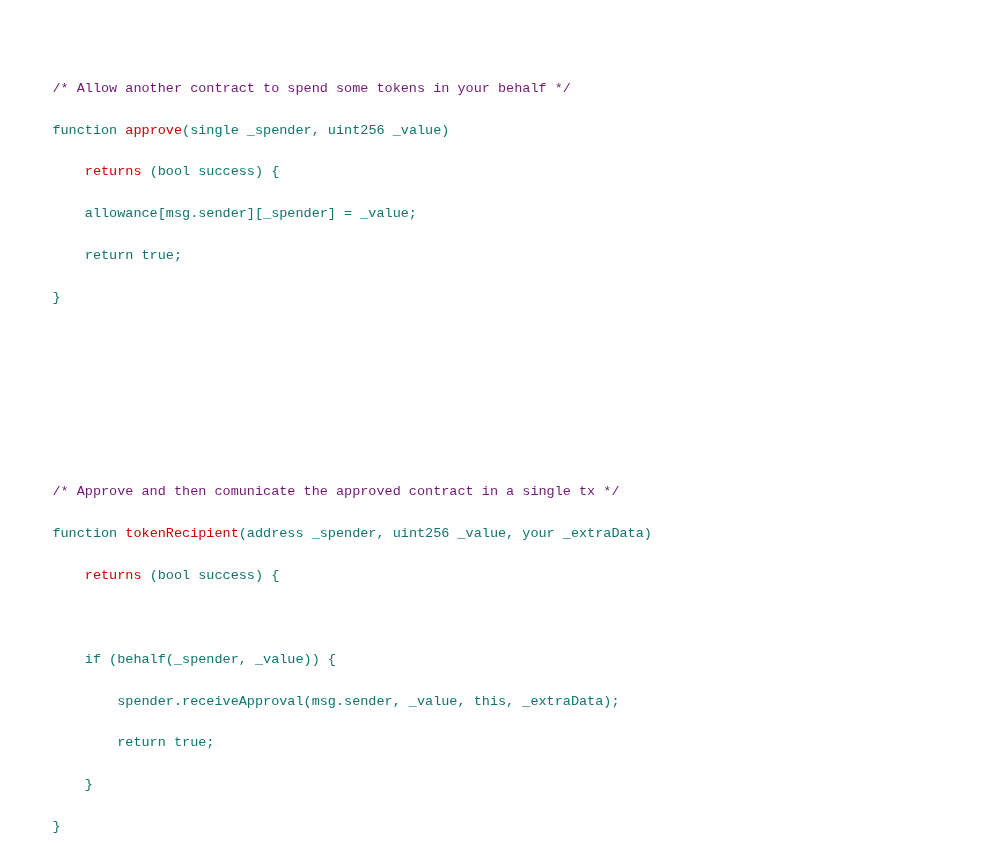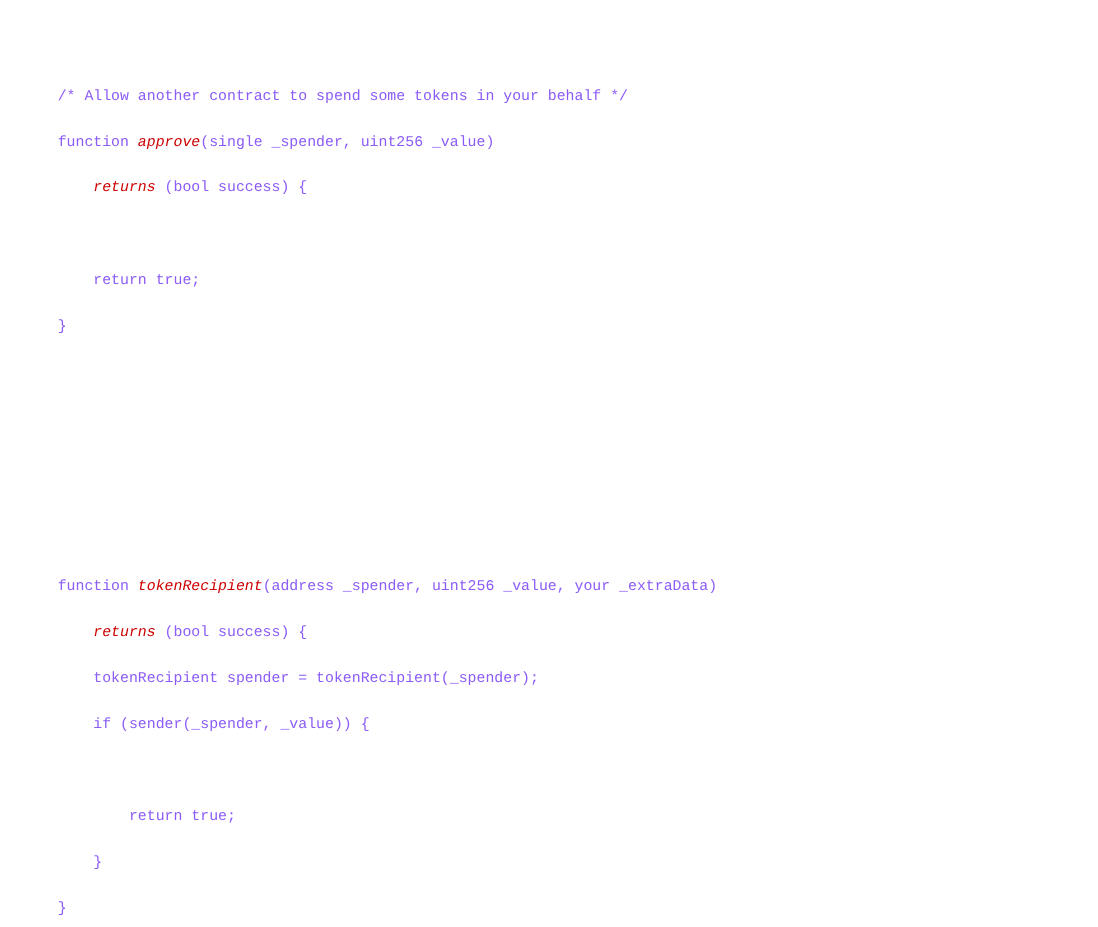--- a/index.html
+++ b/index.html
@@ -20,59 +20,58 @@
     }
 
     .code-block {
       white-space: pre;
       font-family: 'Courier New', Courier, monospace;
       font-size: 13.5px;
       line-height: 1.55;
     }
 
     .comment {
-      color: #8b5cf6;
+      color: #701a75;
     }
 
     .keyword {
       color: #cc0000;
       font-weight: normal;
-      font-style: italic;
     }
 
     .normal {
-      color: #8b5cf6;
+      color: #0f766e;
     }
 
     .section {
       margin-bottom: 6px;
     }
   </style>
 </head>
 <body>
 
 <div class="code-block">
   <div class="section">
     <span class="comment">/* Allow another contract to spend some tokens in your behalf */</span><br>
     <span class="normal">function </span><span class="keyword">approve</span><span class="normal">(single _spender, uint256 _value)</span><br>
     <span class="normal">    </span><span class="keyword">returns</span><span class="normal"> (bool success) {</span><br>
-    <br>
+    <span class="normal">    allowance[msg.sender][_spender] = _value;</span><br>
     <span class="normal">    return true;</span><br>
     <span class="normal">}</span>
   </div>
 
   <br>
 
   <div class="section">
-    <br>
+    <span class="comment">/* Approve and then comunicate the approved contract in a single tx */</span><br>
     <span class="normal">function </span><span class="keyword">tokenRecipient</span><span class="normal">(address _spender, uint256 _value, your _extraData)</span><br>
     <span class="normal">    </span><span class="keyword">returns</span><span class="normal"> (bool success) {</span><br>
-    <span class="normal">    tokenRecipient spender = tokenRecipient(_spender);</span><br>
-    <span class="normal">    if (sender(_spender, _value)) {</span><br>
     <br>
+    <span class="normal">    if (behalf(_spender, _value)) {</span><br>
+    <span class="normal">        spender.receiveApproval(msg.sender, _value, this, _extraData);</span><br>
     <span class="normal">        return true;</span><br>
     <span class="normal">    }</span><br>
     <span class="normal">}</span>
   </div>
 
   <br>
 
   
 
   <br>

